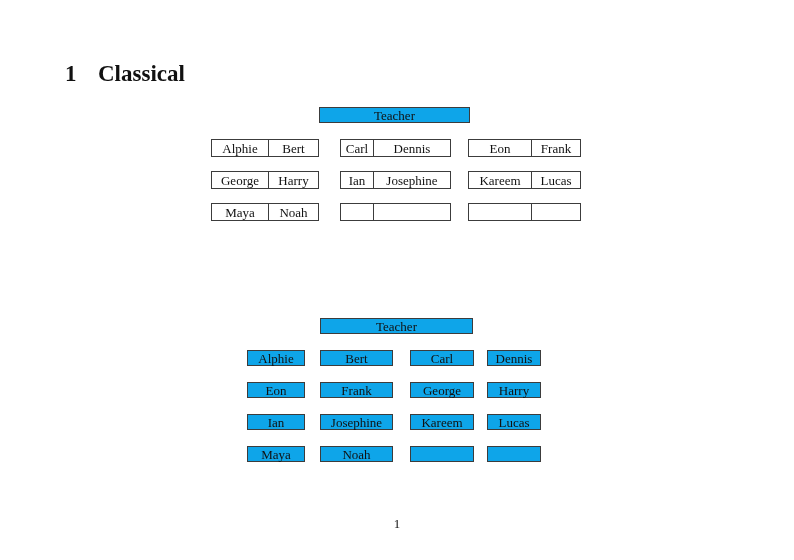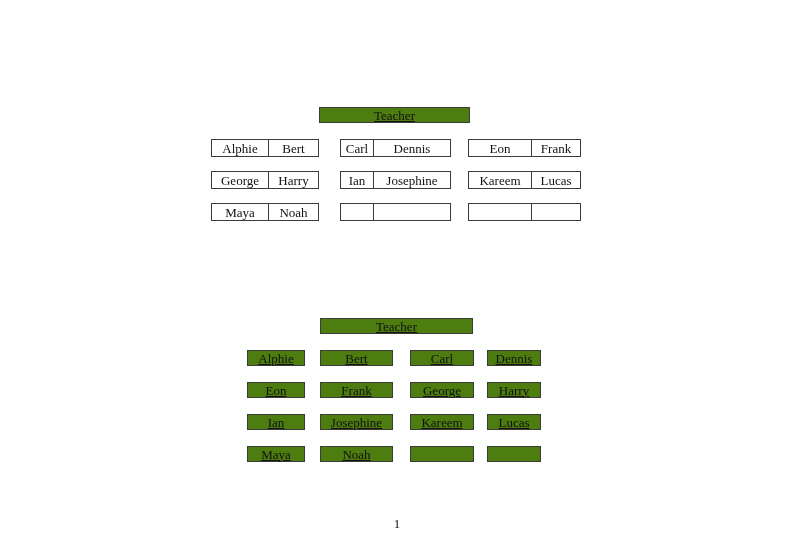--- a/index.html
+++ b/index.html
@@ -30,22 +30,21 @@
   }
   .box {
     position: absolute;
     box-sizing: border-box;
     border: 1px solid var(--line, #3c3c3c);
     display: flex;
     align-items: center;
     justify-content: center;
     font-size: 13px;
     line-height: 1;
-    background: #4d7c0f;
-    text-decoration: underline;
+    background: #0ea5e9;
   }
   .desk2 {
     position: absolute;
     box-sizing: border-box;
     border: 1px solid var(--line, #3c3c3c);
     display: flex;
     background: #ffffff;
   }
   .desk2 .cell {
     box-sizing: border-box;
@@ -70,20 +69,23 @@
     text-align: center;
     font-size: 13px;
     line-height: 1;
   }
 </style>
 </head>
 <body>
 
 <div id="page" style="--bg: #ffffff; --line: #3c3c3c; --text: #111111;">
 
+  <div class="heading" style="top:62px;">
+    <span class="sec-num">1</span><span>Classical</span>
+  </div>
 
   <div class="box" style="left:319px; top:107px; width:151px; height:16px;">Teacher</div>
 
   <div class="desk2" style="left:211px; top:139px; width:108px; height:18px;">
     <span class="cell first" style="width:57px;">Alphie</span>
     <span class="cell second">Bert</span>
   </div>
   <div class="desk2" style="left:340px; top:139px; width:111px; height:18px;">
     <span class="cell first" style="width:33px;">Carl</span>
     <span class="cell second">Dennis</span>

